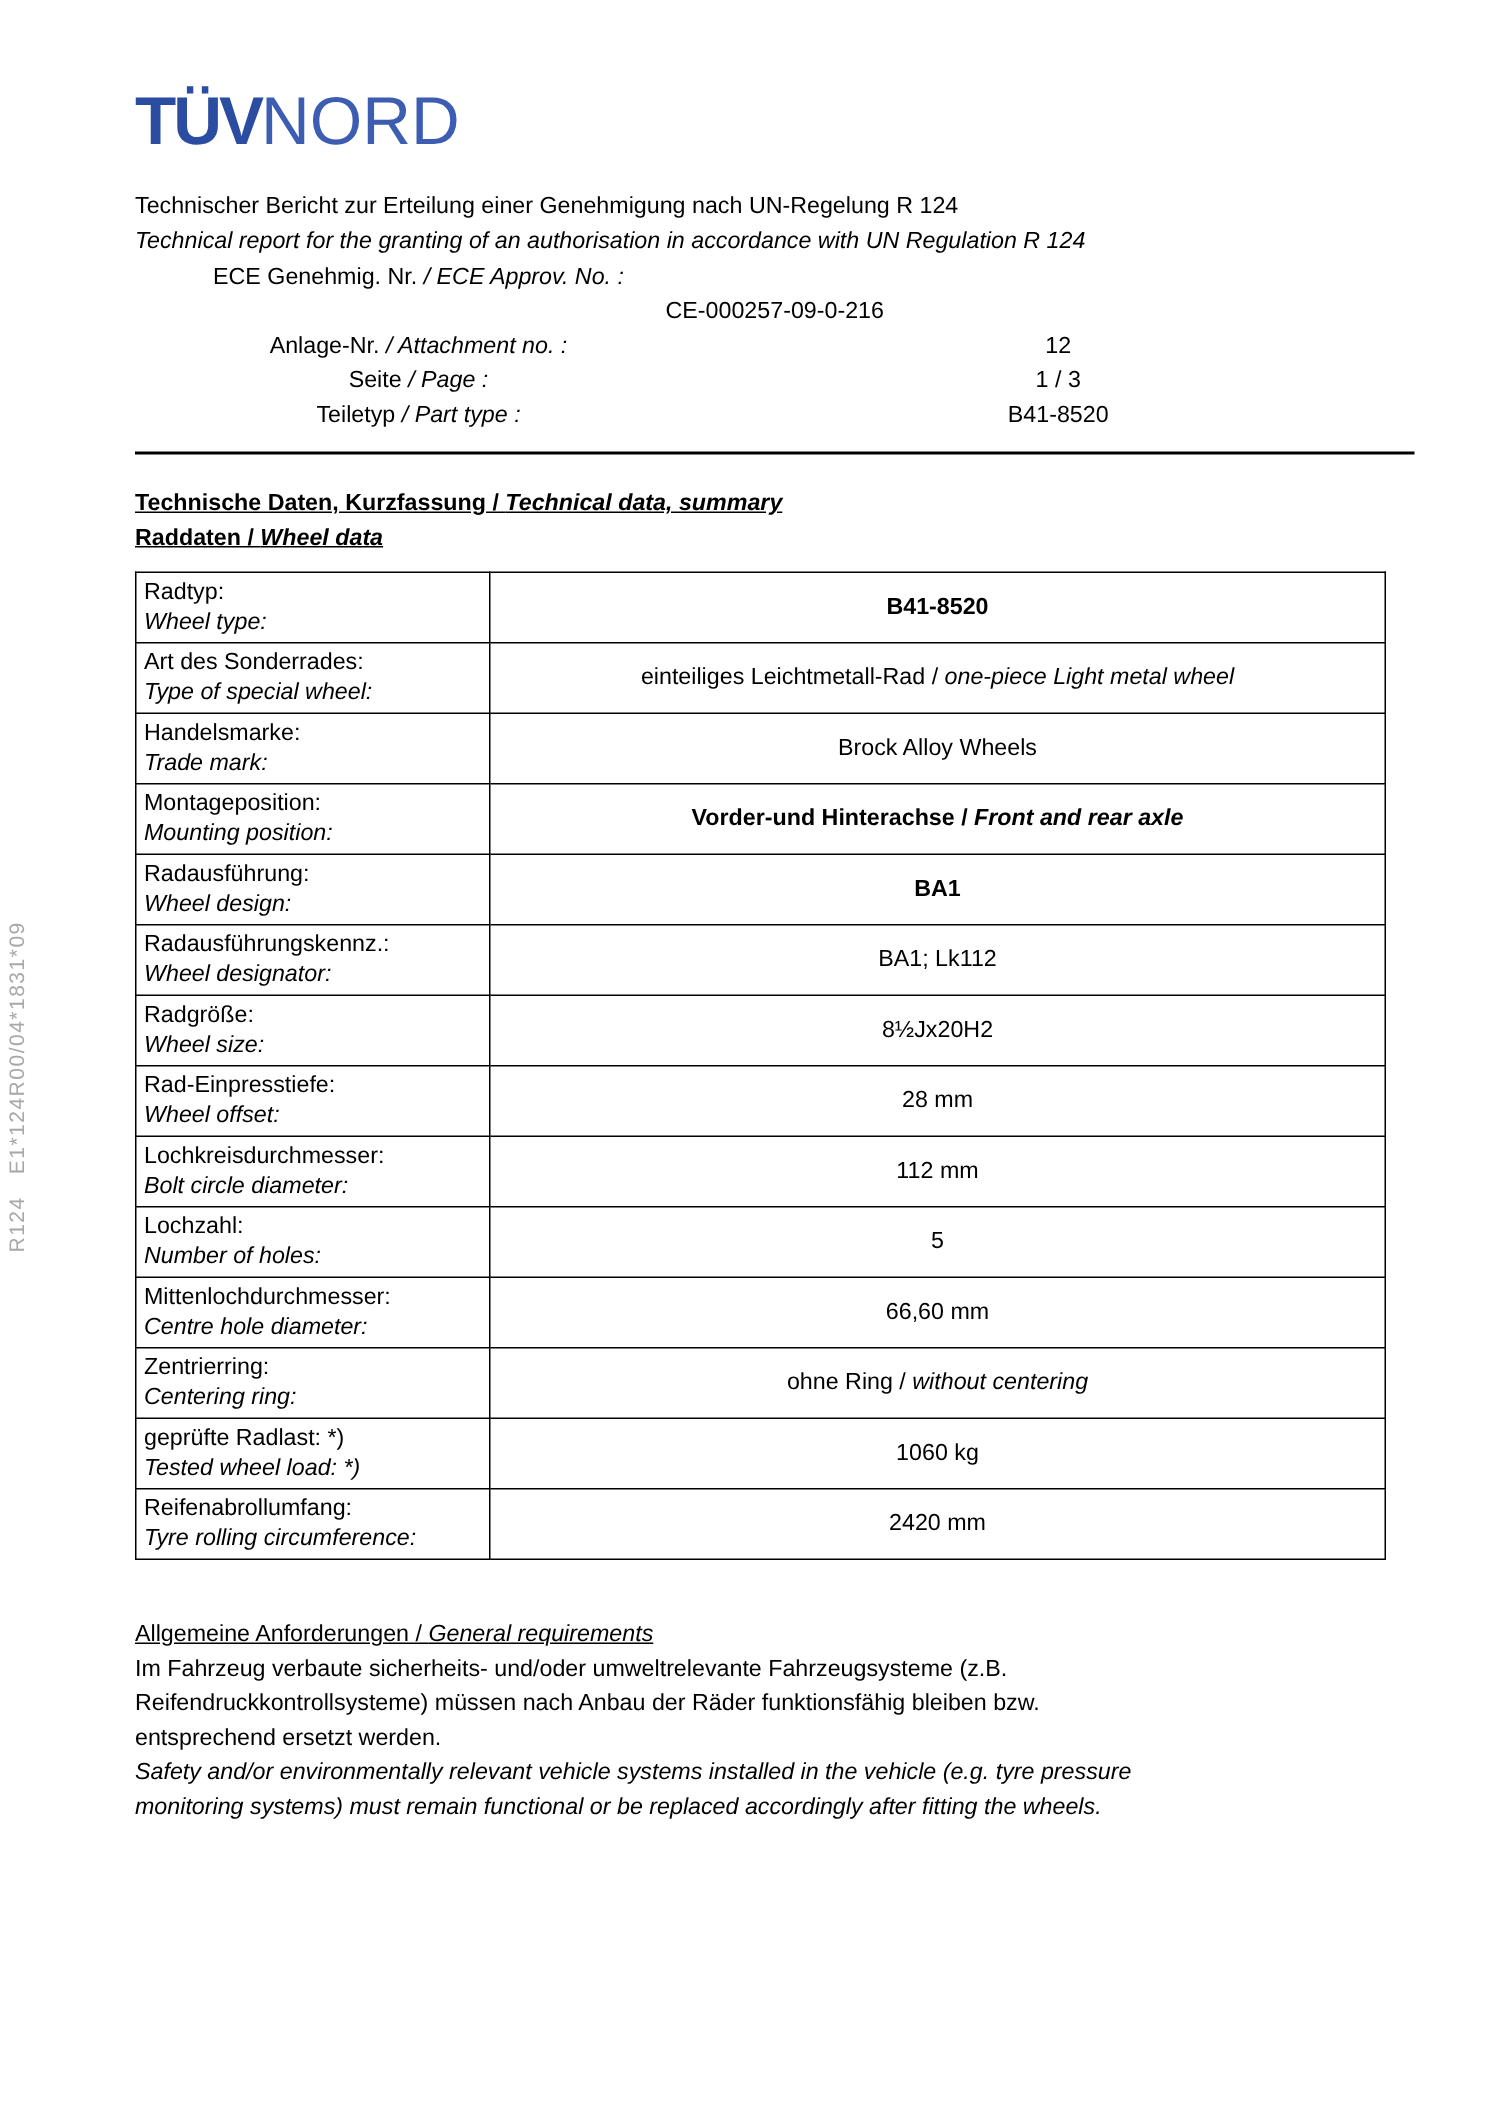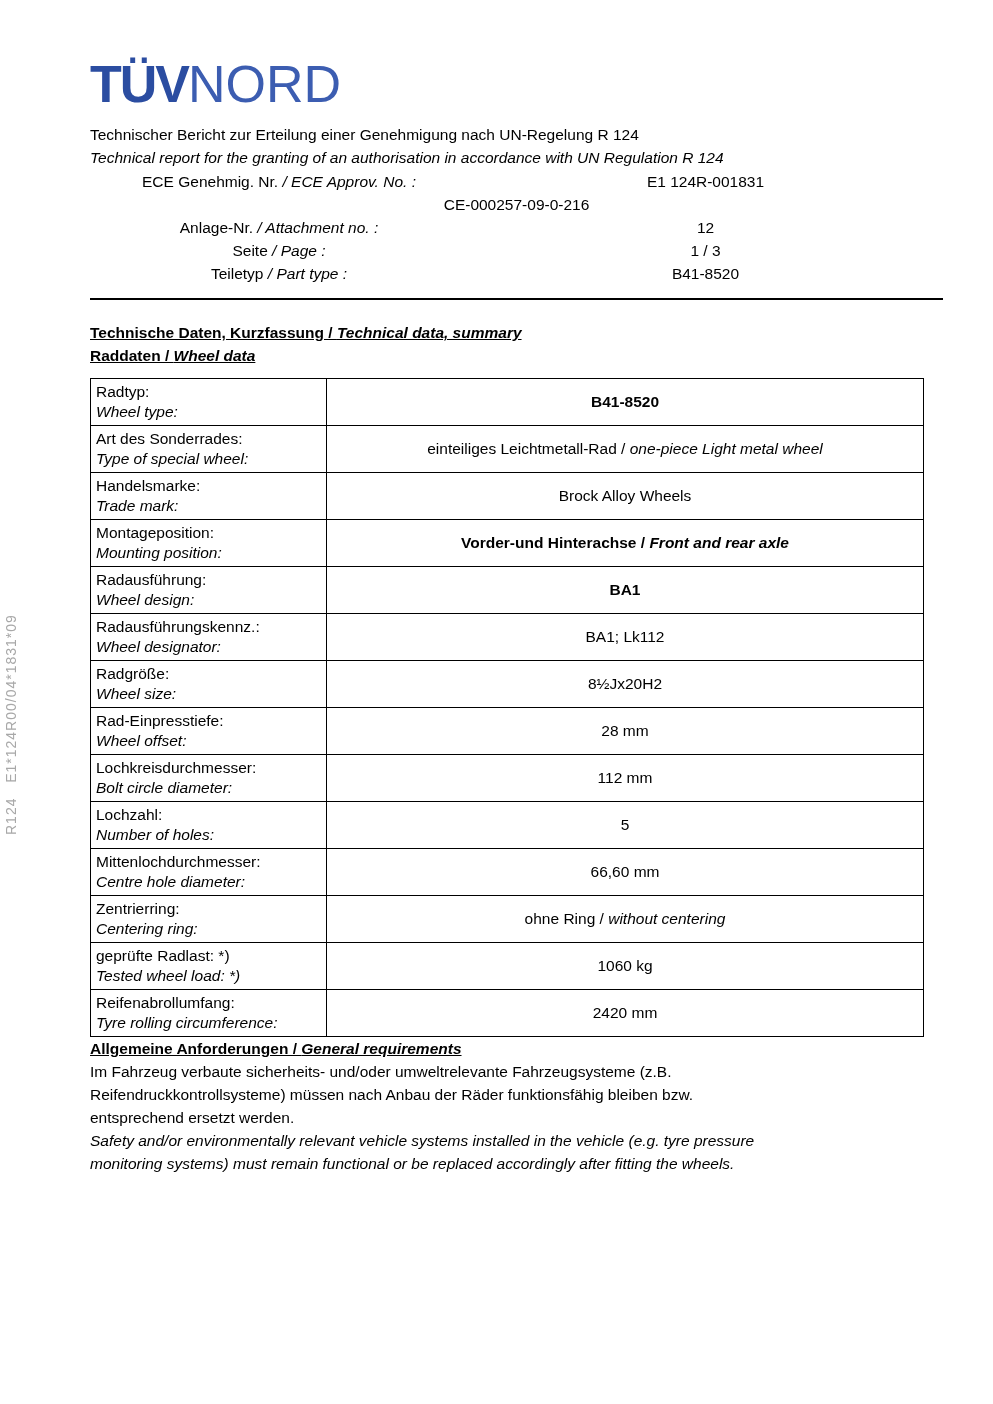--- a/index.html
+++ b/index.html
@@ -5,21 +5,21 @@
   * { margin:0; padding:0; box-sizing:border-box; }
   html,body { background:#ffffff; }
   .page {
     position:relative; width:993px; height:1404px; margin:0 auto;
     background:#ffffff; color:#000;
     font-family:"Liberation Sans", sans-serif; font-size:15.5px;
     overflow:hidden;
   }
   .content { position:absolute; left:90px; top:58px; width:853px; }
 
-  .logo { font-size:52px; line-height:1; margin-bottom:13px; white-space:nowrap; }
+  .logo { font-size:45px; line-height:1; margin-bottom:23px; white-space:nowrap; }
   .logo-tuv { font-weight:bold; color:#2b4da1; letter-spacing:-2px; }
   .logo-nord { font-weight:normal; color:#3c5db1; letter-spacing:0px; }
 
   .hline { line-height:23px; }
   .i { font-style:italic; }
 
   .fields { margin-top:1px;text-align:center; }
   .frow { display:flex; line-height:23px; }
   .flabel { width:378px; flex:none; }
   .fvalue { flex:1; }
@@ -33,21 +33,21 @@
   table.data td { border:1px solid #000; vertical-align:middle; }
   td.lc { width:236px; padding:3px 5px; line-height:20px; }
   td.lc .en { font-style:italic; }
   td.vc { text-align:center; padding:3px 8px; line-height:20px; }
   tr.bv td.vc { font-weight:bold; }
   .ven { font-style:italic; }
 
   .fn-wrap { margin-top:4px; }
   .footnote { line-height:22px; }
 
-  .gen-head { font-weight:bold; line-height:23px; text-decoration:underline; display:inline-block; }
+  .gen-head { margin-top:38px; font-weight:normal; line-height:23px; text-decoration:underline; display:inline-block; }
   .para { line-height:23px; }
 
   .side-text {
     position:absolute; left:3px; top:575px; height:260px;
     writing-mode:vertical-rl; transform:rotate(180deg);
     color:#a8a8a8; font-size:14px; letter-spacing:1px; white-space:pre;
   }
 </style>
 </head>
 <body>
@@ -59,21 +59,20 @@
   <div class="content">
 
     <div class="logo"><span class="logo-tuv">TÜV</span><span class="logo-nord">NORD</span></div>
 
     <div class="hline">Technischer Bericht zur Erteilung einer Genehmigung nach UN-Regelung R 124</div>
     <div class="hline i">Technical report for the granting of an authorisation in accordance with UN Regulation R 124</div>
 
     <div class="fields">
       <div class="frow">
         <div class="flabel"><span>ECE Genehmig. Nr.</span><span class="i"> / ECE Approv. No. :</span></div>
-        <div class="fvalue">E1 124R-001831</div>
       </div>
       <div class="frow">
         <div class="fvalue">CE-000257-09-0-216</div>
       </div>
       <div class="frow">
         <div class="flabel"><span>Anlage-Nr.</span><span class="i"> / Attachment no. :</span></div>
         <div class="fvalue">12</div>
       </div>
       <div class="frow">
         <div class="flabel"><span>Seite</span><span class="i"> / Page :</span></div>

